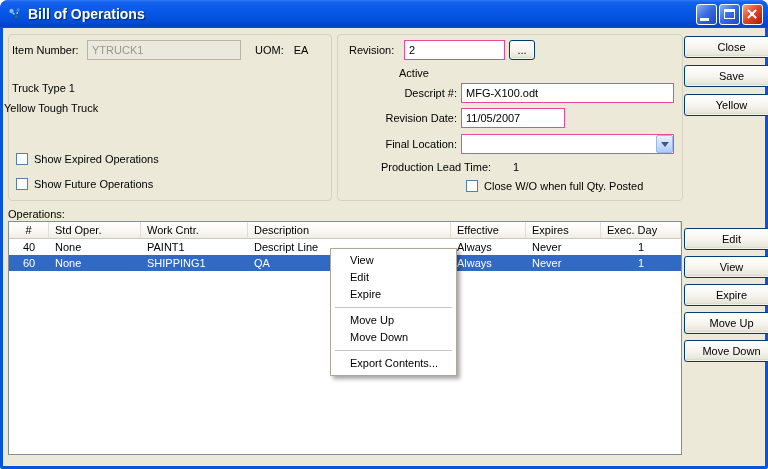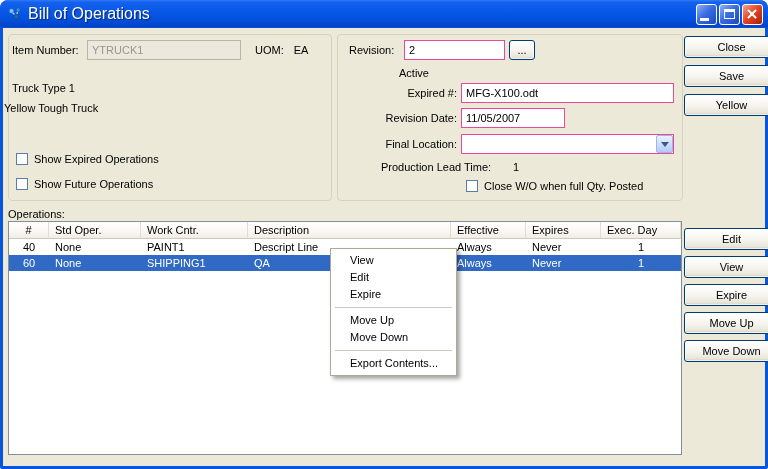--- a/index.html
+++ b/index.html
@@ -13,21 +13,21 @@
 
   
   .titlebar {
     position:absolute; top:0; left:0; right:0; height:28px;
     background:linear-gradient(180deg,#2f7cf6 0%,#1461ee 8%,#0a58e8 40%,#0350de 70%,#0143c4 96%,#0a58e8 100%);
     border-radius:7px 7px 0 0;
     display:flex; align-items:center; padding:0 5px 0 7px;
   }
   .titlebar .app-icon { width:16px; height:16px; display:inline-block; }
   .titlebar .title {
-    flex:1; margin-left:5px; color:#fff; font-weight:normal; font-size:16px;
+    flex:1; margin-left:5px; color:#fff; font-weight:bold; font-size:14px;
     text-shadow:1px 1px 1px rgba(0,0,0,0.55); white-space:nowrap; overflow:hidden;
   }
   .win-controls { display:flex; gap:2px; }
   .winbtn {
     width:21px; height:21px; border-radius:3px; border:1px solid #fff;
     position:relative; cursor:default;
   }
   .winbtn.min, .winbtn.max {
     background:linear-gradient(135deg,#8fb3f5 0%,#3a6ce4 45%,#1c49bd 100%);
   }
@@ -194,21 +194,21 @@
     <div class="checkline chk-future">
       <span class="xpcheck"></span>
       <span class="lbl">Show Future Operations</span>
     </div>
 
     <span class="abs lbl lbl-revision">Revision:</span>
     <input class="abs xpfield fld-revision" value="2" style="">
     <button class="abs xpbtn btn-browse">...</button>
     <span class="abs lbl txt-active">Active</span>
 
-    <span class="abs lbl lbl-document">Expired #:</span>
+    <span class="abs lbl lbl-document">Descript #:</span>
     <input class="abs xpfield fld-document" value="MFG-X100.odt" style="">
 
     <span class="abs lbl lbl-revdate">Revision Date:</span>
     <input class="abs xpfield fld-revdate" value="11/05/2007" style="">
 
     <span class="abs lbl lbl-finalloc">Final Location:</span>
     <span class="combo combo-finalloc">
       <input class="xpfield combo-input" value="" style="">
       <span class="arrow-btn">
           <span class="tri"></span>

